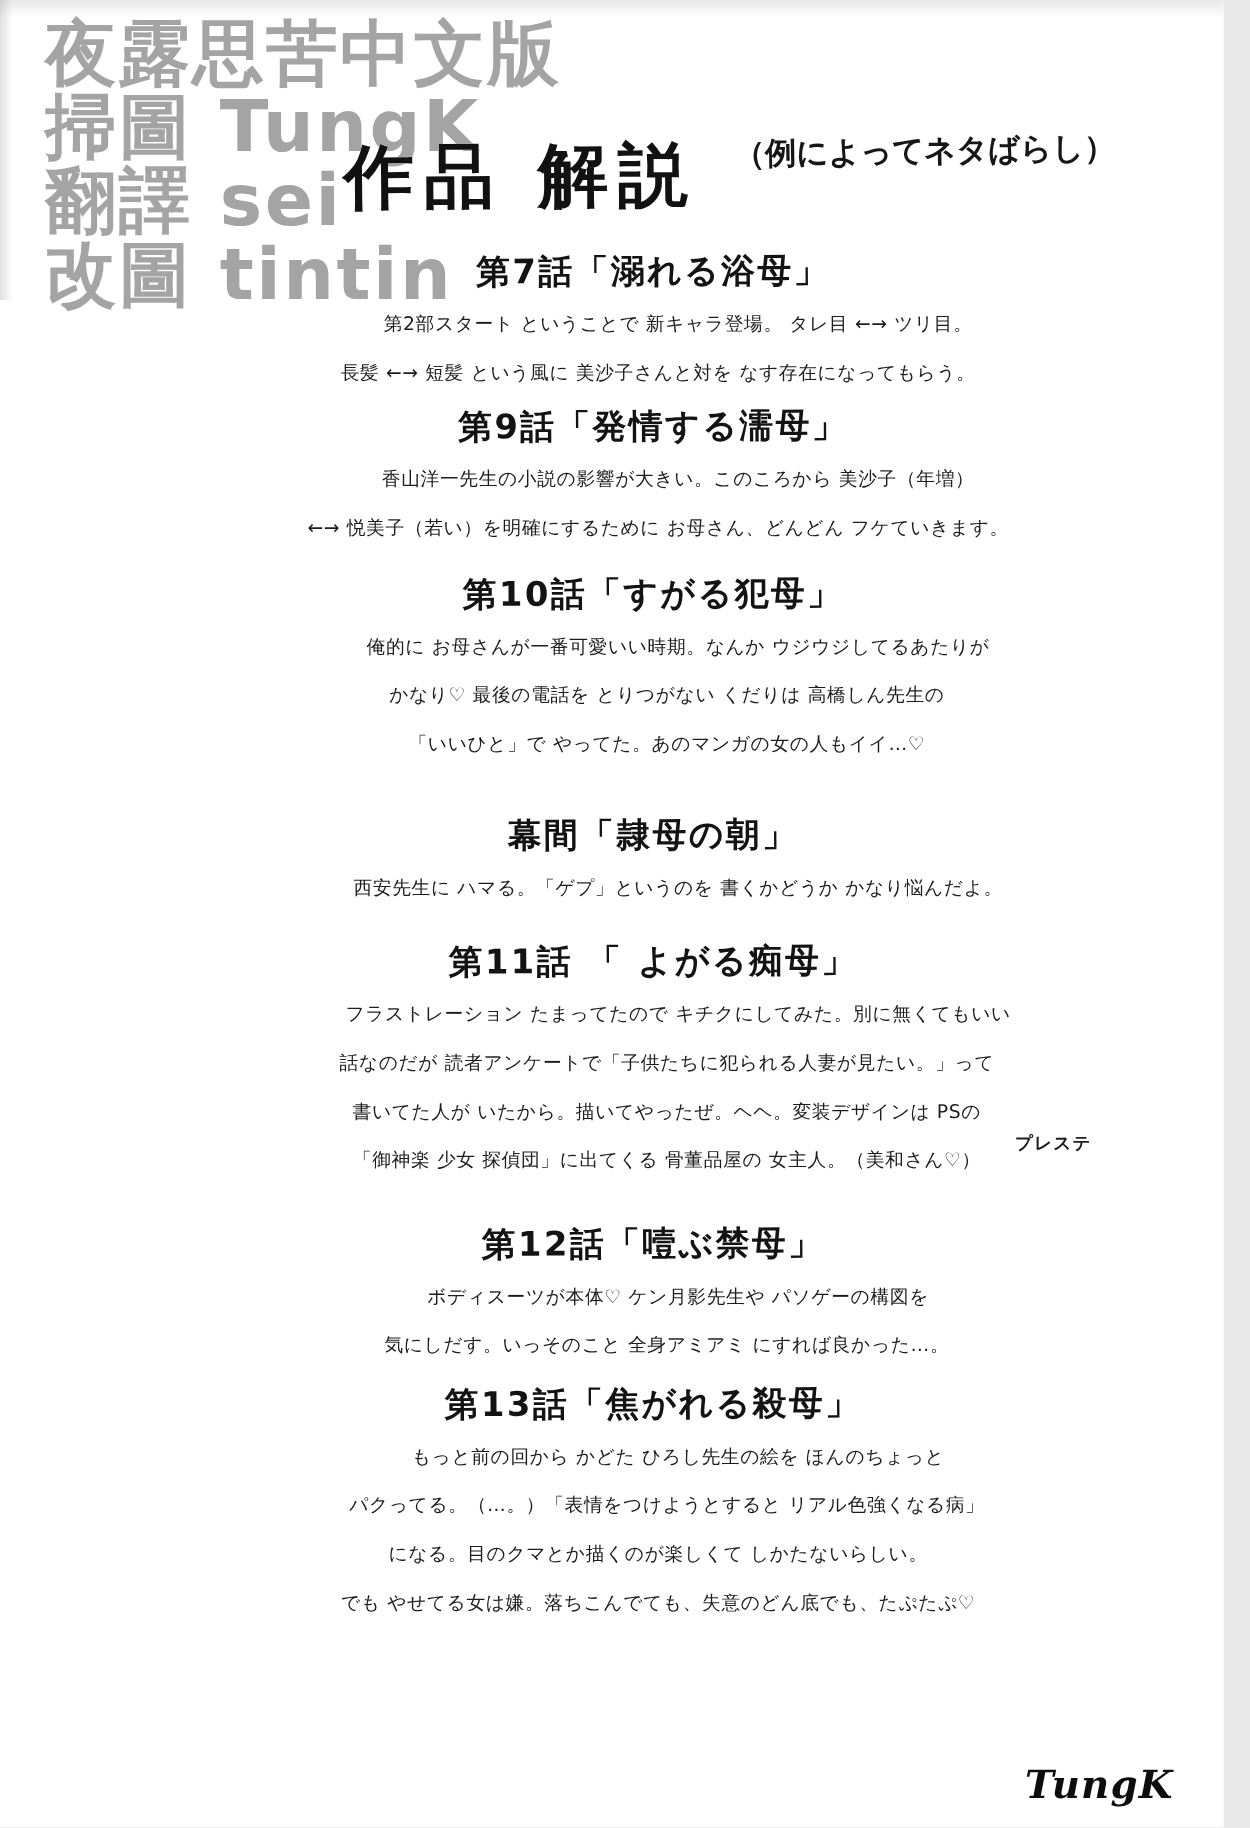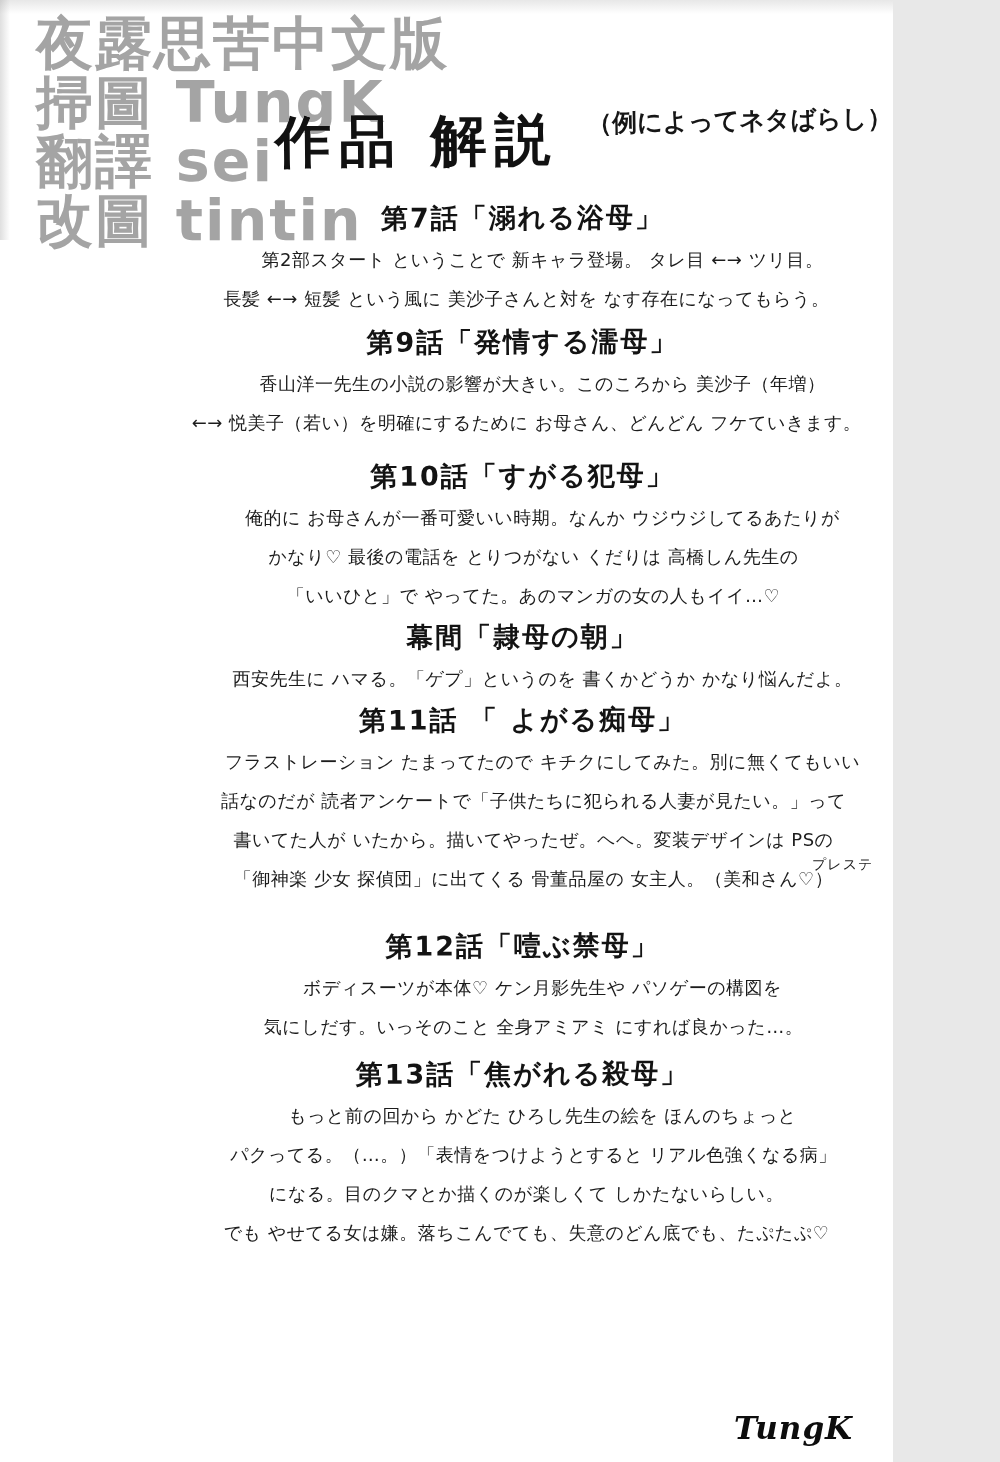--- a/index.html
+++ b/index.html
@@ -2,21 +2,21 @@
 <html><head>
 <meta charset="utf-8">
 <style>
   html, body {
     margin: 0;
     padding: 0;
     background: #e8e8e8;
   }
   .page {
     position: relative;
-    width: 893px;
+    width: 979px;
     height: 1462px;
     background: #ffffff;
     overflow: hidden;
     font-family: "DejaVu Sans", sans-serif;
     color: #1a1a1a;
   }
   
   .scan-edge-top {
     position: absolute;
     left: 0; top: 0;
@@ -86,46 +86,46 @@
   .heading {
     font-size: 27px;
     font-weight: bold;
     line-height: 44px;
     letter-spacing: 2px;
     color: #131313;
     white-space: nowrap;
     transform: rotate(-0.3deg);
   }
   .line {
-    font-size: 18px;
+    font-size: 15px;
     line-height: 39px;
     letter-spacing: 0.5px;
     padding-left: 22px;
     color: #1c1c1c;
     white-space: nowrap;
     font-weight: 500;
   }
   .line.first { padding-left: 40px; }
   .line.flush { padding-left: 8px; }
 
   .s0 { margin-bottom: 2px; }
   .s1 { margin-bottom: 8px; }
   .s2 { margin-bottom: 12px; }
-  .s3 { }
-  .s4 { }
+  .s3 { margin-bottom: 32px; }
+  .s4 { margin-bottom: 18px; }
   .s5 { margin-bottom: 26px; }
   .s6 { margin-bottom: 6px; }
   .s7 { margin-bottom: 0; }
 
   .furigana {
     position: absolute;
     left: 742px;
     top: 158px;
     font-size: 14px;
-    font-weight: normal;
+    font-weight: bold;
     color: #1c1c1c;
     letter-spacing: 1px;
   }
 
   .signature {
     position: absolute;
     right: 40px;
     bottom: 16px;
     z-index: 2;
     font-family: "DejaVu Serif", serif;

